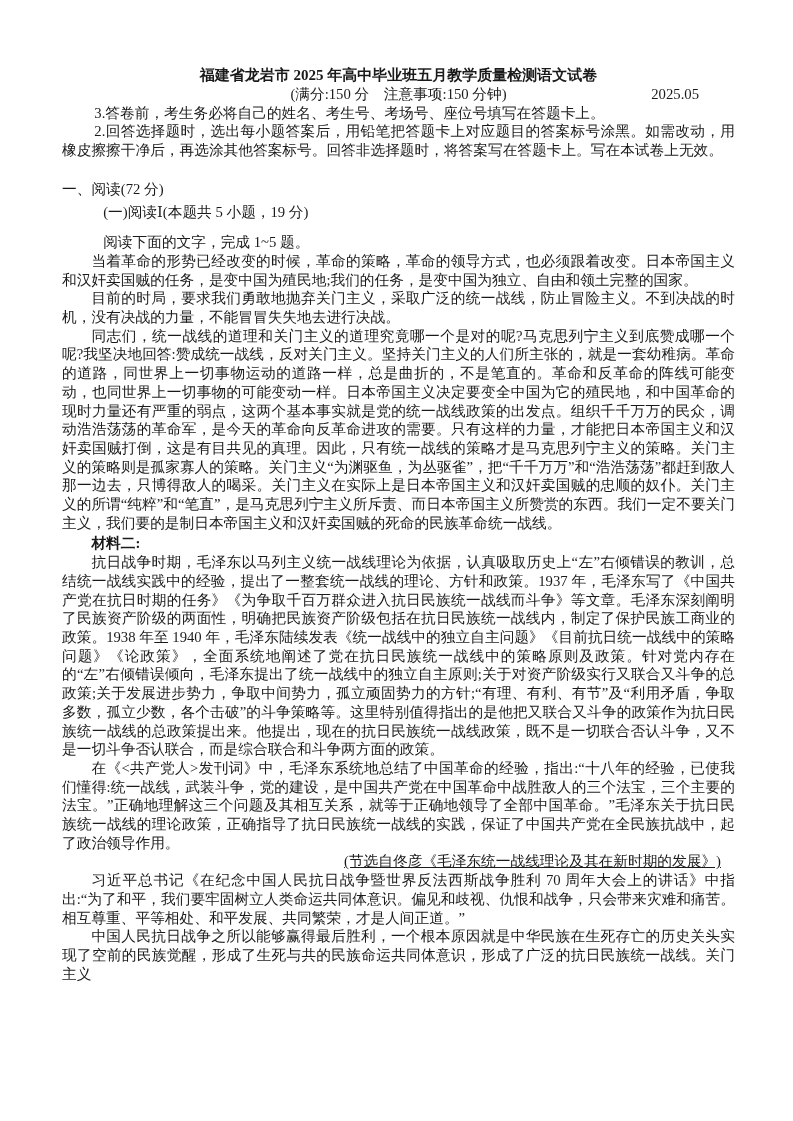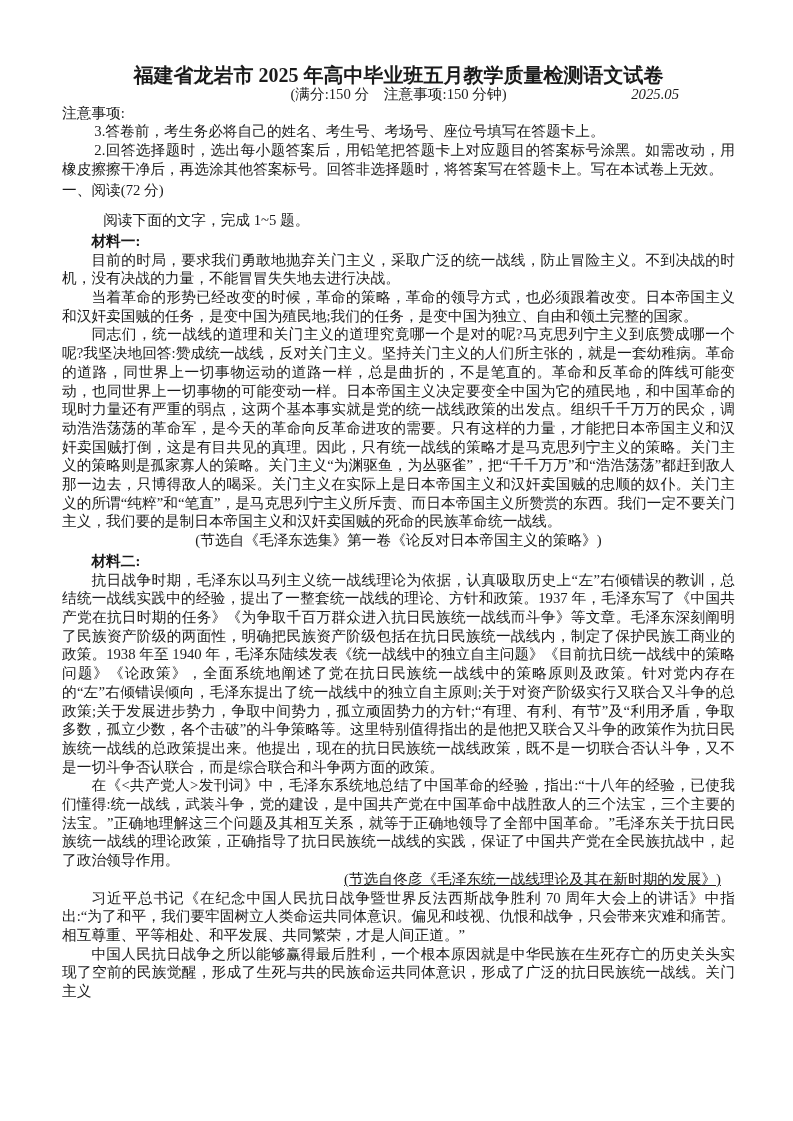--- a/index.html
+++ b/index.html
@@ -13,60 +13,58 @@
     background: #ffffff;
     font-family: "Liberation Serif", "DejaVu Serif", serif;
     font-size: 14.7px;
     line-height: 18.7px;
     color: #1a1a1a;
   }
   p, .line { margin: 0; text-align: justify; }
   .title {
     text-align: center;
     font-weight: bold;
-    font-size: 20px;
+    font-size: 15px;
     line-height: 19px;
   }
   .subtitle-row { position: relative; text-align: center; }
-  .date { position: absolute; right: 56px; top: 0; font-style: italic; }
+  .date { position: absolute; right: 36px; top: 0; }
   .notice-item.ind-a { text-indent: 2.2em; }
   .notice-item.ind-b { text-indent: 2.6em; }
-  .section-heading { margin-top: 2px; }
+  .section-heading { margin-top: 20px; }
   .sub-heading { text-indent: 2.8em; margin-top: 4px; }
   .instruction { text-indent: 2.8em; margin-top: 12px; }
   .material-label { text-indent: 2em; font-weight: bold; margin-top: 2px; }
   .para { text-indent: 2em; }
   .source { text-indent: 0; }
   .source-center { text-align: center; }
   .source-right { text-align: right; padding-right: 14px; text-decoration: underline; }
 </style>
 </head>
 <body>
 
 <div class="page">
 
   <div class="title">福建省龙岩市 2025 年高中毕业班五月教学质量检测语文试卷</div>
 
   <div class="subtitle-row">
     <span class="subtitle">(满分:150 分　注意事项:150 分钟)</span>
     <span class="date">2025.05</span>
   </div>
 
-  <div class="notice-heading">注意事项:</div>
   <p class="notice-item ind-a">3.答卷前，考生务必将自己的姓名、考生号、考场号、座位号填写在答题卡上。</p>
   <p class="notice-item ind-a">2.回答选择题时，选出每小题答案后，用铅笔把答题卡上对应题目的答案标号涂黑。如需改动，用橡皮擦擦干净后，再选涂其他答案标号。回答非选择题时，将答案写在答题卡上。写在本试卷上无效。</p>
 
   <div class="section-heading">一、阅读(72 分)</div>
+  <p class="sub-heading">(一)阅读Ⅰ(本题共 5 小题，19 分)</p>
   <p class="instruction">阅读下面的文字，完成 1~5 题。</p>
 
-  <p class="material-label">材料一:</p>
+  <p class="para">当着革命的形势已经改变的时候，革命的策略，革命的领导方式，也必须跟着改变。日本帝国主义和汉奸卖国贼的任务，是变中国为殖民地;我们的任务，是变中国为独立、自由和领土完整的国家。</p>
   <p class="para">目前的时局，要求我们勇敢地抛弃关门主义，采取广泛的统一战线，防止冒险主义。不到决战的时机，没有决战的力量，不能冒冒失失地去进行决战。</p>
-  <p class="para">当着革命的形势已经改变的时候，革命的策略，革命的领导方式，也必须跟着改变。日本帝国主义和汉奸卖国贼的任务，是变中国为殖民地;我们的任务，是变中国为独立、自由和领土完整的国家。</p>
   <p class="para">同志们，统一战线的道理和关门主义的道理究竟哪一个是对的呢?马克思列宁主义到底赞成哪一个呢?我坚决地回答:赞成统一战线，反对关门主义。坚持关门主义的人们所主张的，就是一套幼稚病。革命的道路，同世界上一切事物运动的道路一样，总是曲折的，不是笔直的。革命和反革命的阵线可能变动，也同世界上一切事物的可能变动一样。日本帝国主义决定要变全中国为它的殖民地，和中国革命的现时力量还有严重的弱点，这两个基本事实就是党的统一战线政策的出发点。组织千千万万的民众，调动浩浩荡荡的革命军，是今天的革命向反革命进攻的需要。只有这样的力量，才能把日本帝国主义和汉奸卖国贼打倒，这是有目共见的真理。因此，只有统一战线的策略才是马克思列宁主义的策略。关门主义的策略则是孤家寡人的策略。关门主义“为渊驱鱼，为丛驱雀”，把“千千万万”和“浩浩荡荡”都赶到敌人那一边去，只博得敌人的喝采。关门主义在实际上是日本帝国主义和汉奸卖国贼的忠顺的奴仆。关门主义的所谓“纯粹”和“笔直”，是马克思列宁主义所斥责、而日本帝国主义所赞赏的东西。我们一定不要关门主义，我们要的是制日本帝国主义和汉奸卖国贼的死命的民族革命统一战线。</p>
-  <p class="source source-center">(节选自《毛泽东选集》第一卷《论反对日本帝国主义的策略》)</p>
 
   <p class="material-label">材料二:</p>
   <p class="para">抗日战争时期，毛泽东以马列主义统一战线理论为依据，认真吸取历史上“左”右倾错误的教训，总结统一战线实践中的经验，提出了一整套统一战线的理论、方针和政策。1937 年，毛泽东写了《中国共产党在抗日时期的任务》《为争取千百万群众进入抗日民族统一战线而斗争》等文章。毛泽东深刻阐明了民族资产阶级的两面性，明确把民族资产阶级包括在抗日民族统一战线内，制定了保护民族工商业的政策。1938 年至 1940 年，毛泽东陆续发表《统一战线中的独立自主问题》《目前抗日统一战线中的策略问题》《论政策》，全面系统地阐述了党在抗日民族统一战线中的策略原则及政策。针对党内存在的“左”右倾错误倾向，毛泽东提出了统一战线中的独立自主原则;关于对资产阶级实行又联合又斗争的总政策;关于发展进步势力，争取中间势力，孤立顽固势力的方针;“有理、有利、有节”及“利用矛盾，争取多数，孤立少数，各个击破”的斗争策略等。这里特别值得指出的是他把又联合又斗争的政策作为抗日民族统一战线的总政策提出来。他提出，现在的抗日民族统一战线政策，既不是一切联合否认斗争，又不是一切斗争否认联合，而是综合联合和斗争两方面的政策。</p>
   <p class="para">在《&lt;共产党人&gt;发刊词》中，毛泽东系统地总结了中国革命的经验，指出:“十八年的经验，已使我们懂得:统一战线，武装斗争，党的建设，是中国共产党在中国革命中战胜敌人的三个法宝，三个主要的法宝。”正确地理解这三个问题及其相互关系，就等于正确地领导了全部中国革命。”毛泽东关于抗日民族统一战线的理论政策，正确指导了抗日民族统一战线的实践，保证了中国共产党在全民族抗战中，起了政治领导作用。</p>
   <p class="source source-right">(节选自佟彦《毛泽东统一战线理论及其在新时期的发展》)</p>
 
   <p class="para">习近平总书记《在纪念中国人民抗日战争暨世界反法西斯战争胜利 70 周年大会上的讲话》中指出:“为了和平，我们要牢固树立人类命运共同体意识。偏见和歧视、仇恨和战争，只会带来灾难和痛苦。相互尊重、平等相处、和平发展、共同繁荣，才是人间正道。”</p>
   <p class="para">中国人民抗日战争之所以能够赢得最后胜利，一个根本原因就是中华民族在生死存亡的历史关头实现了空前的民族觉醒，形成了生死与共的民族命运共同体意识，形成了广泛的抗日民族统一战线。关门主义</p>
 
 </div>

